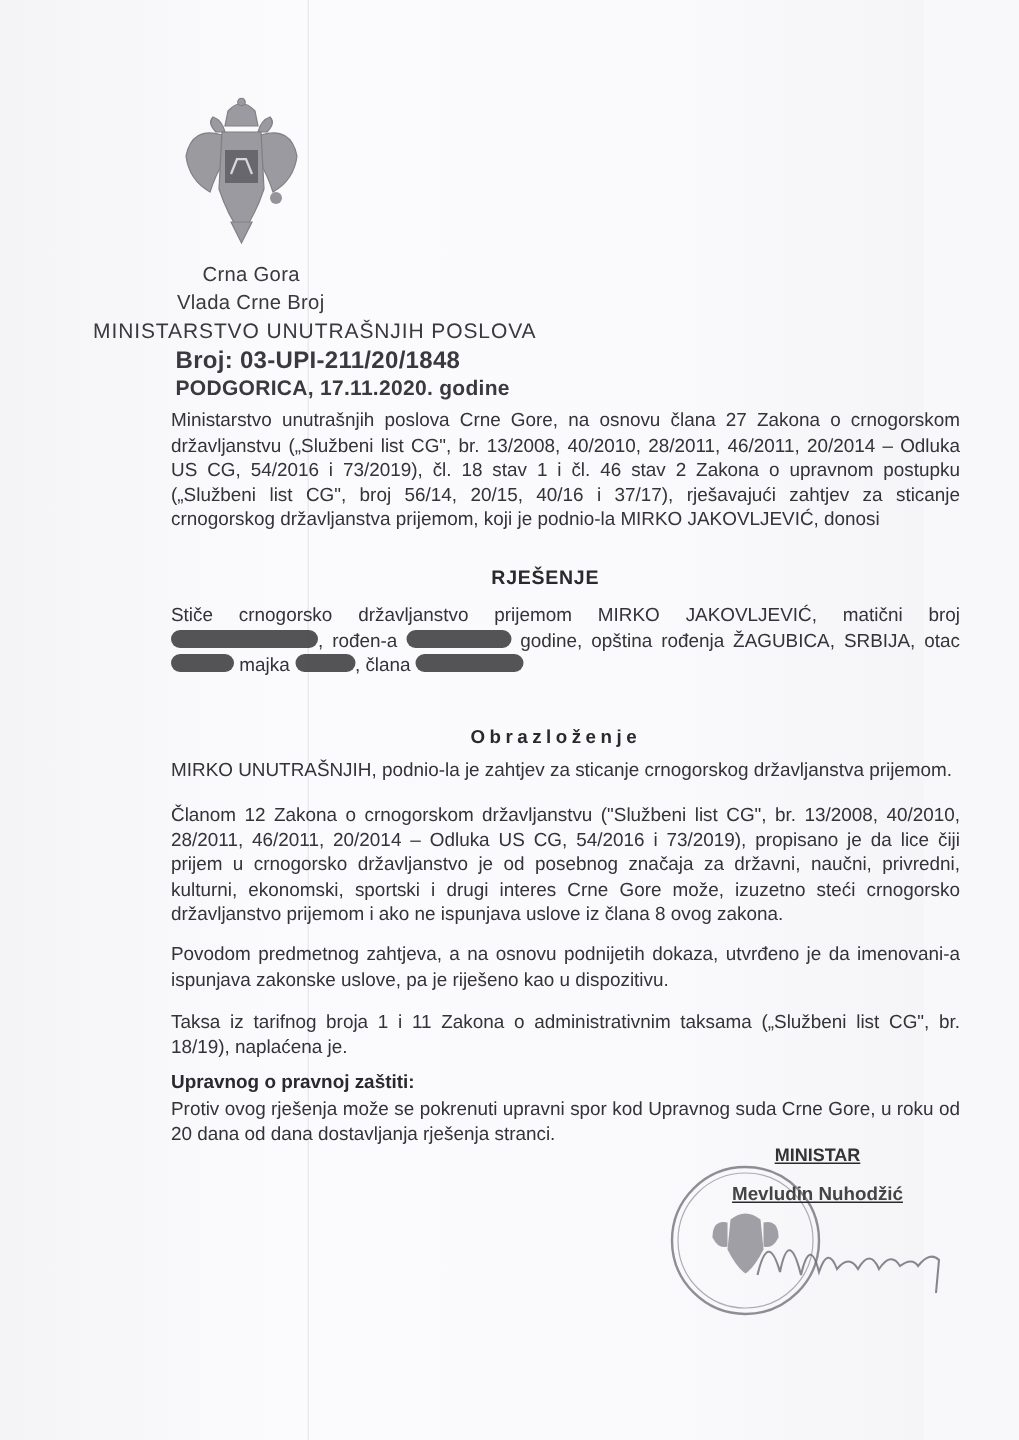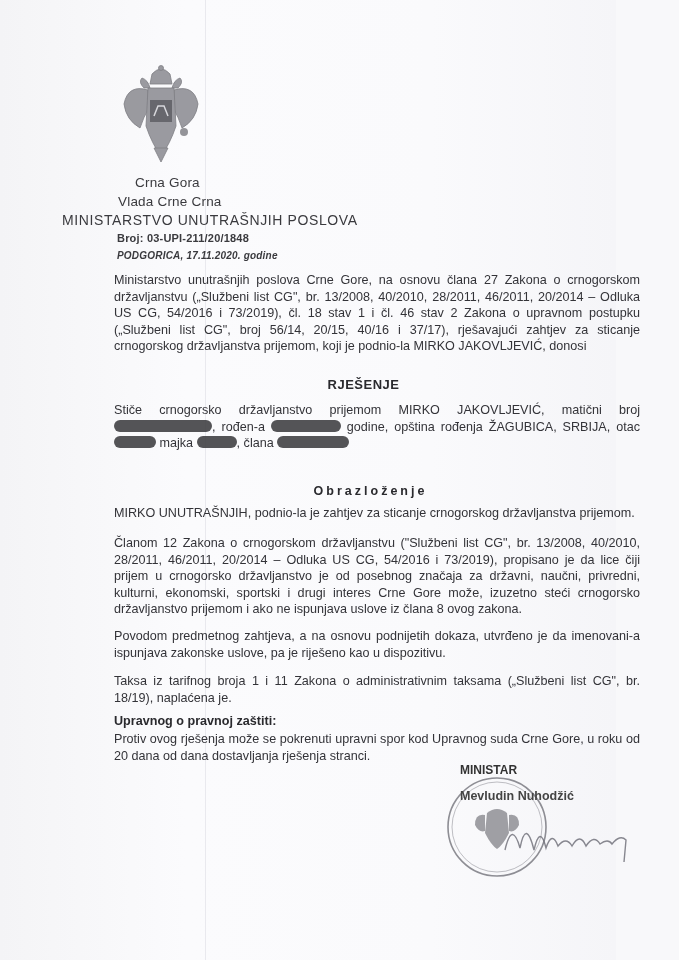--- a/index.html
+++ b/index.html
@@ -40,22 +40,22 @@
     .hdr-line {
       position: absolute;
       font-size: 13.5px;
       color: #3a3a3e;
       white-space: nowrap;
       letter-spacing: 0.2px;
     }
     .hdr-country { left: 135px; top: 0; }
     .hdr-gov { left: 118px; top: 19px; }
     .hdr-ministry { left: 62px; top: 37px; font-size: 14px; letter-spacing: 0.6px; }
-    .hdr-number { left: 117px; top: 57px; font-weight: bold; font-size: 11px; text-align: right; }
-    .hdr-date { left: 117px; top: 75px; font-weight: bold; font-size: 10px; font-style: italic; }
+    .hdr-number { left: 117px; top: 57px; font-weight: bold; font-size: 16px; text-align: right; }
+    .hdr-date { left: 117px; top: 75px; font-weight: bold; font-size: 14px; }
 
     .body-text {
       position: absolute;
       left: 114px;
       width: 526px;
       font-size: 12.6px;
       line-height: 16.6px;
       text-align: justify;
       color: #333338;
     }
@@ -104,21 +104,22 @@
       font-weight: bold;
       font-size: 12.6px;
       color: #2a2a2e;
     }
     .legal-text { top: 731px; }
 
     .sign-block {
       position: absolute;
       left: 460px; top: 763px;
       width: 170px;
-      text-align: left;
+      text-align: center;
+      text-decoration: underline;
     }
     .sign-title {
       font-weight: bold;
       font-size: 12px;
       color: #333;
     }
     .sign-name {
       font-size: 12.5px;
       font-weight: bold;
       color: #444;
@@ -158,21 +159,21 @@
 
       <path d="M36 84 L43 98 L50 84 Z"></path>
     </g>
     <rect x="32" y="36" width="22" height="22" fill="#5a5a60" opacity="0.8"></rect>
     <path d="M36 52 L40 42 L46 42 L50 52" stroke="#d8d8dc" stroke-width="1.5" fill="none"></path>
     <circle cx="66" cy="68" r="4" fill="#7a7a80" opacity="0.8"></circle>
   </svg>
 
   <div class="header-block">
     <div class="hdr-line hdr-country">Crna Gora</div>
-    <div class="hdr-line hdr-gov">Vlada Crne Crna</div>
+    <div class="hdr-line hdr-gov">Vlada Crne Broj</div>
     <div class="hdr-line hdr-ministry">MINISTARSTVO UNUTRAŠNJIH POSLOVA</div>
     <div class="hdr-line hdr-number">Broj: 03-UPI-211/20/1848</div>
     <div class="hdr-line hdr-date">PODGORICA, 17.11.2020. godine</div>
   </div>
 
   <div class="body-text intro">Ministarstvo unutrašnjih poslova Crne Gore, na osnovu člana 27 Zakona o crnogorskom državljanstvu („Službeni list CG", br. 13/2008, 40/2010, 28/2011, 46/2011, 20/2014 – Odluka US CG, 54/2016 i 73/2019), čl. 18 stav 1 i čl. 46 stav 2 Zakona o upravnom postupku („Službeni list CG", broj 56/14, 20/15, 40/16 i 37/17), rješavajući zahtjev za sticanje crnogorskog državljanstva prijemom, koji je podnio-la MIRKO JAKOVLJEVIĆ, donosi</div>
 
   <div class="title-resenje">RJEŠENJE</div>
 
   <div class="body-text disposition">

